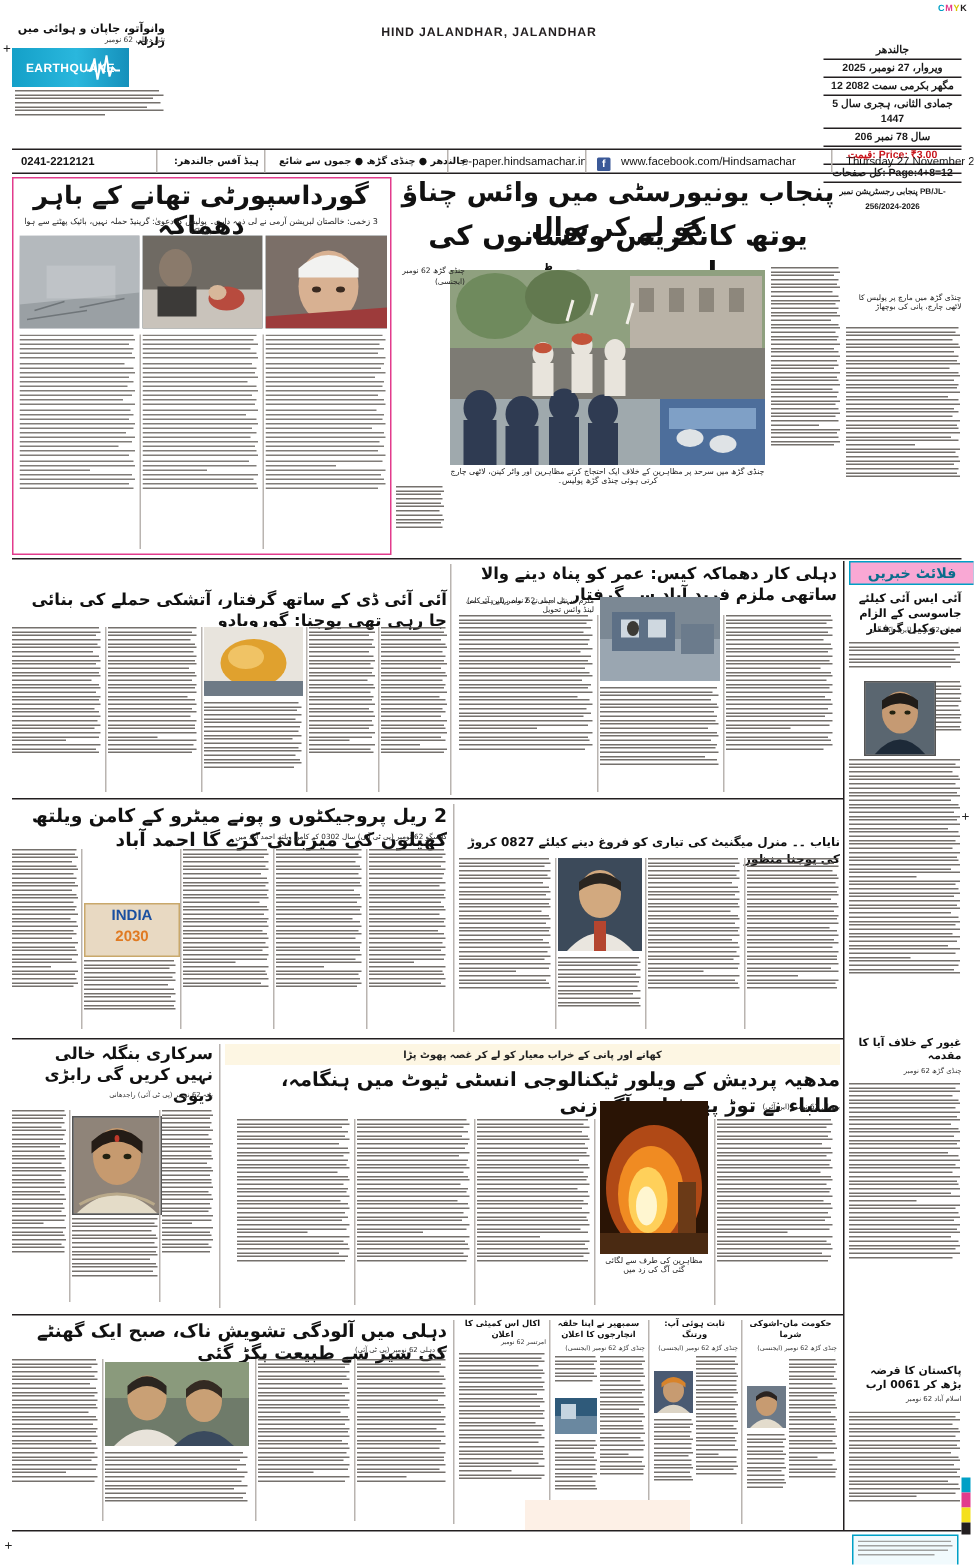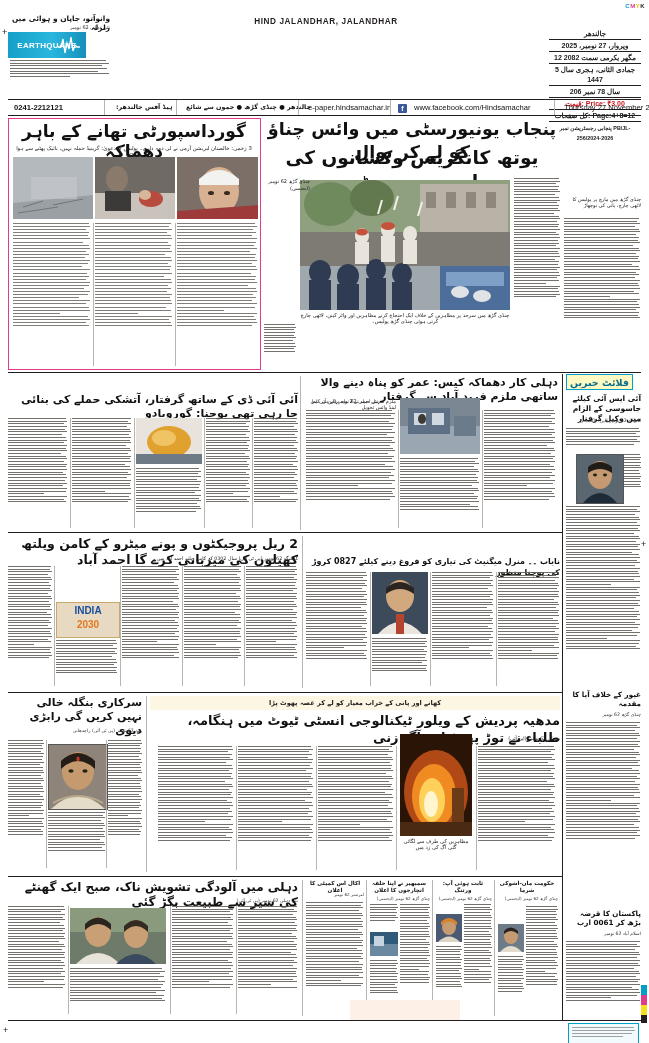--- a/index.html
+++ b/index.html
@@ -419,21 +419,21 @@
         <i style="width:97%"></i>
         <i style="width:99%"></i>
         <i style="width:93%"></i>
       <i style="width:98%"></i>
         <i style="width:96%"></i>
         <i style="width:99%"></i>
     </div>
     <div class="ur abs" style="right:0;top:78px;width:77px;text-align:right;font-size:5px;line-height:6.4px;color:#222;">چنڈی گڑھ میں مارچ پر پولیس کا لاٹھی چارج، پانی کی بوچھاڑ</div>
   </div>
 
-  <div class="box box-cyan" style="left:566px;top:374px;width:67px;height:16px;background:#fef9c3;">
+  <div class="box box-cyan" style="left:566px;top:374px;width:84px;height:16px;background:#f9a8d4;">
     <div class="ur" style="text-align:center;font-size:9.5px;line-height:15px;font-weight:bold;color:#0a6d8c;">فلائٹ خبریں</div>
   </div>
 
   <div class="rule abs" style="left:8px;top:372px;width:633px;height:1.4px;"></div>
   <div class="rule abs" style="left:8px;top:532px;width:554px;height:1.2px;"></div>
   <div class="rule abs" style="left:8px;top:692px;width:554px;height:1.2px;"></div>
   <div class="rule abs" style="left:8px;top:876px;width:554px;height:1.2px;"></div>
   <div class="rule abs" style="left:8px;top:1020px;width:633px;height:1.4px;"></div>
 
   <div class="vline" style="left:562px;top:374px;height:646px;background:#231f20;width:1px;"></div>

